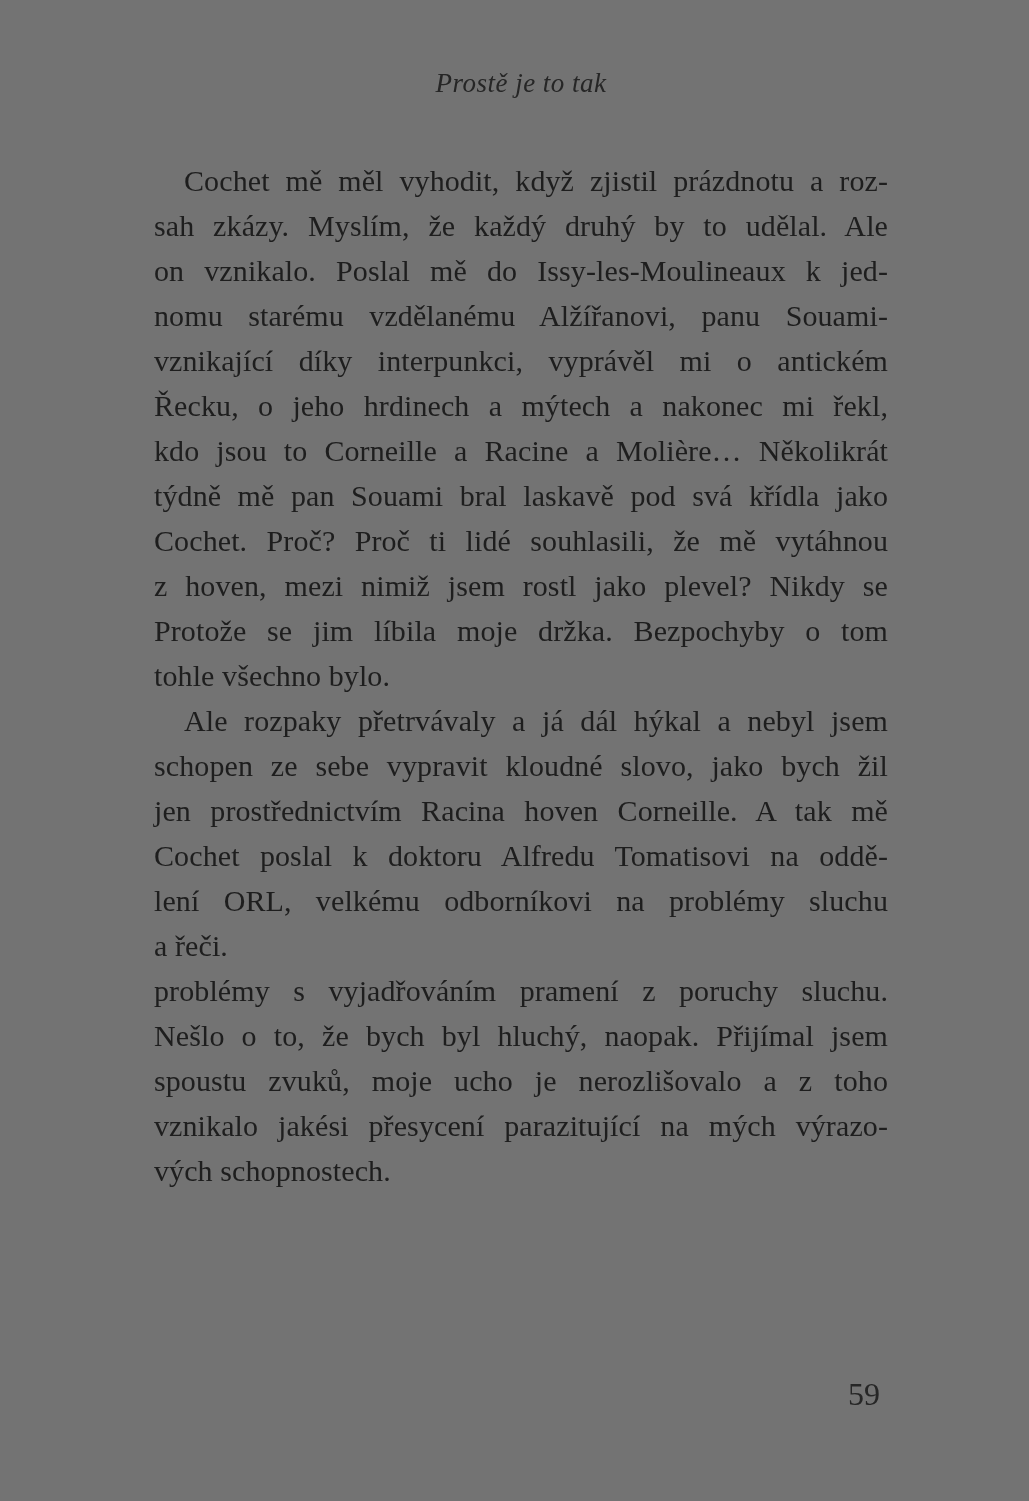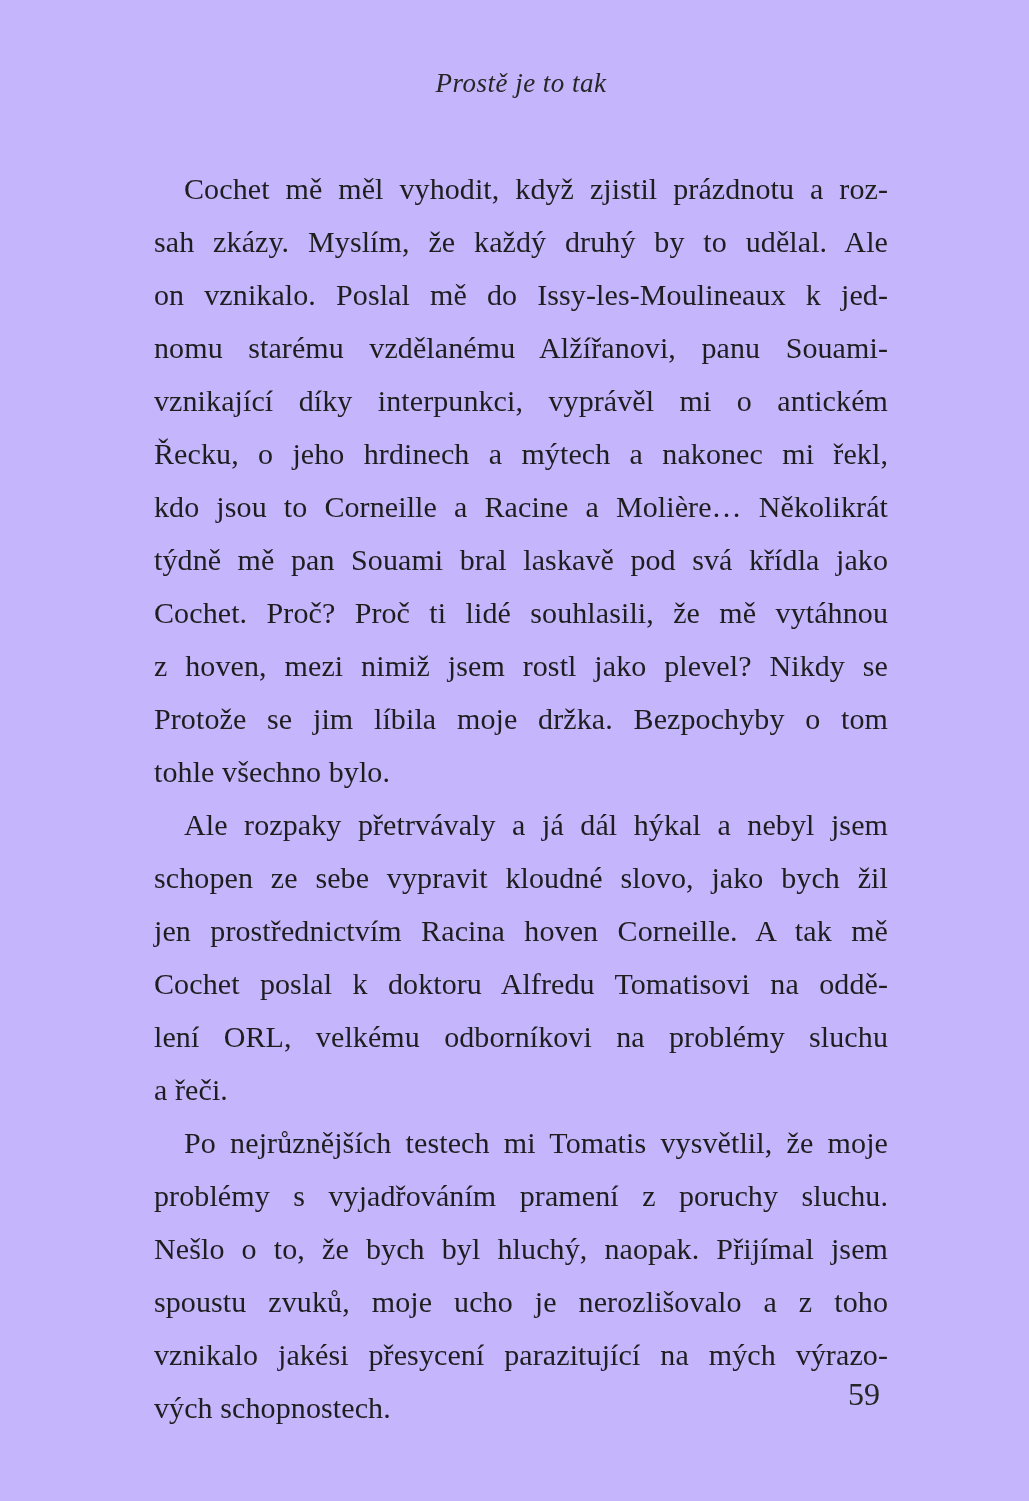--- a/index.html
+++ b/index.html
@@ -11,21 +11,21 @@
     height: 1501px;
     position: relative;
     background: #fefefe;
     font-family: "Liberation Serif", serif;
     color: #1e1e1e;
     overflow: hidden;
   }
   .page {
     position: absolute;
     inset: 0;
-    background: #c4b5fd;
+    background: #737373;
   }
   .running-header {
     position: absolute;
     top: 68px;
     left: 154px;
     width: 734px;
     text-align: center;
     font-style: italic;
     font-size: 27px;
     letter-spacing: 0.5px;
@@ -38,21 +38,20 @@
     width: 734px;
     font-size: 30px;
     line-height: 45px;
     letter-spacing: 0.1px;
   }
   .text-block .line {
     text-align: justify;
     text-align-last: justify;
     text-justify: inter-word;
     white-space: normal;
-    margin-top: 8px;
   }
   .text-block .line.para-start {
     text-indent: 30px;
   }
   .text-block .line.para-end {
     text-align-last: left;
   }
   .page-number {
     position: absolute;
     top: 1376px;
@@ -82,21 +81,20 @@
       <div class="line">Cochet. Proč? Proč ti lidé souhlasili, že mě vytáhnou</div>
       <div class="line">z hoven, mezi nimiž jsem rostl jako plevel? Nikdy se</div>
       <div class="line">Protože se jim líbila moje držka. Bezpochyby o tom</div>
       <div class="line para-end">tohle všechno bylo.</div>
       <div class="line para-start">Ale rozpaky přetrvávaly a já dál hýkal a nebyl jsem</div>
       <div class="line">schopen ze sebe vypravit kloudné slovo, jako bych žil</div>
       <div class="line">jen prostřednictvím Racina hoven Corneille. A tak mě</div>
       <div class="line">Cochet poslal k doktoru Alfredu Tomatisovi na oddě-</div>
       <div class="line">lení ORL, velkému odborníkovi na problémy sluchu</div>
       <div class="line para-end">a řeči.</div>
-      <div class="line para-start">Po nejrůznějších testech mi Tomatis vysvětlil, že moje</div>
       <div class="line">problémy s vyjadřováním pramení z poruchy sluchu.</div>
       <div class="line">Nešlo o to, že bych byl hluchý, naopak. Přijímal jsem</div>
       <div class="line">spoustu zvuků, moje ucho je nerozlišovalo a z toho</div>
       <div class="line">vznikalo jakési přesycení parazitující na mých výrazo-</div>
       <div class="line para-end">vých schopnostech.</div>
     </div>
 
   <div class="page-number">59</div>
 
 </div>

